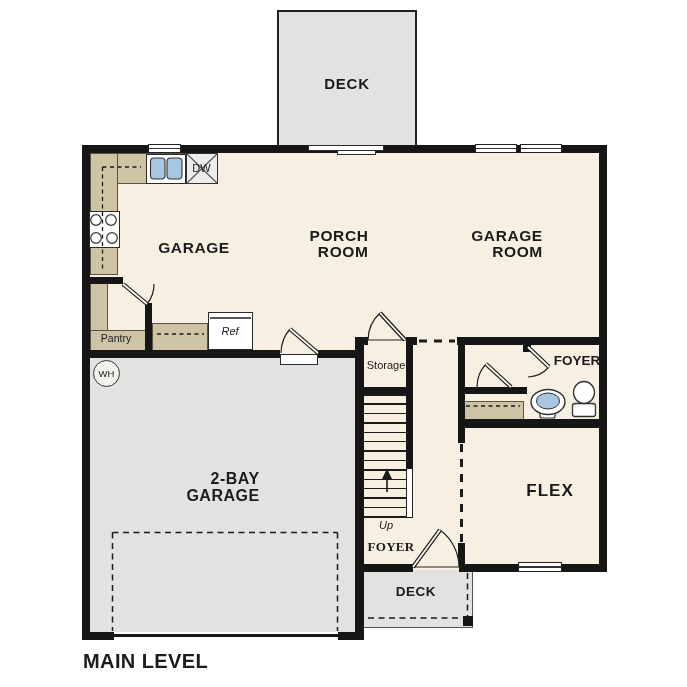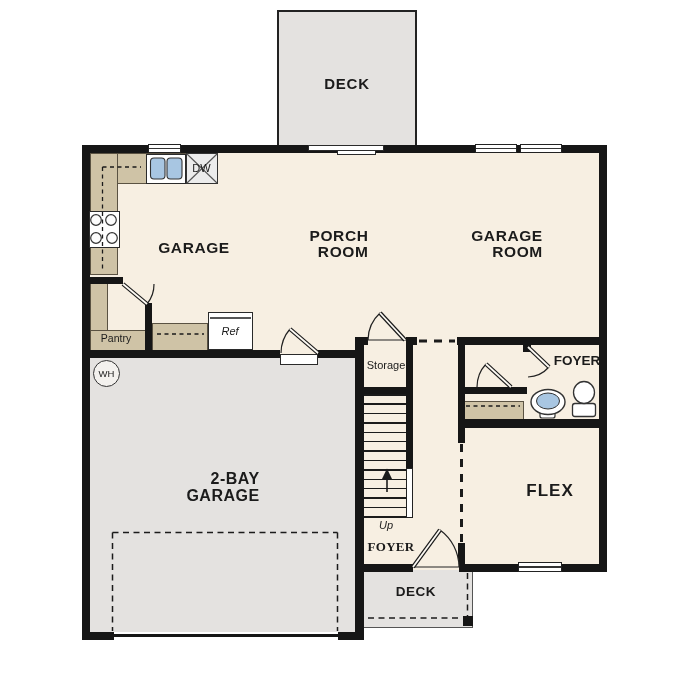--- a/index.html
+++ b/index.html
@@ -197,14 +197,15 @@
   </div>
   <div class="lbl b" style="left:534px;top:491px;font-size:17px;letter-spacing:1px;margin-left:16px;">FLEX</div>
   <div class="lbl b" style="left:391px;top:547px;font-size:13px;letter-spacing:.3px;font-family:Liberation Serif, serif;">FOYER</div>
   <div class="lbl b" style="left:416px;top:591px;font-size:13.5px;letter-spacing:.5px;">DECK</div>
   <div class="lbl b" style="left:577px;top:360px;font-size:13.5px;">FOYER</div>
   <div class="lbl small" style="left:386px;top:365px;">Storage</div>
   <div class="lbl small" style="left:386px;top:525px;font-style:italic;">Up</div>
   <div class="lbl" style="left:116px;top:338px;font-size:10.5px;">Pantry</div>
   <div class="lbl small" style="left:230px;top:331px;font-style:italic;">Ref</div>
   <div class="lbl small" style="left:201.5px;top:168px;">DW</div>
+  <div class="a b" style="left:83px;top:650px;font-size:20px;letter-spacing:.4px;">MAIN LEVEL</div>
 
 </div>
 
 </body></html>

